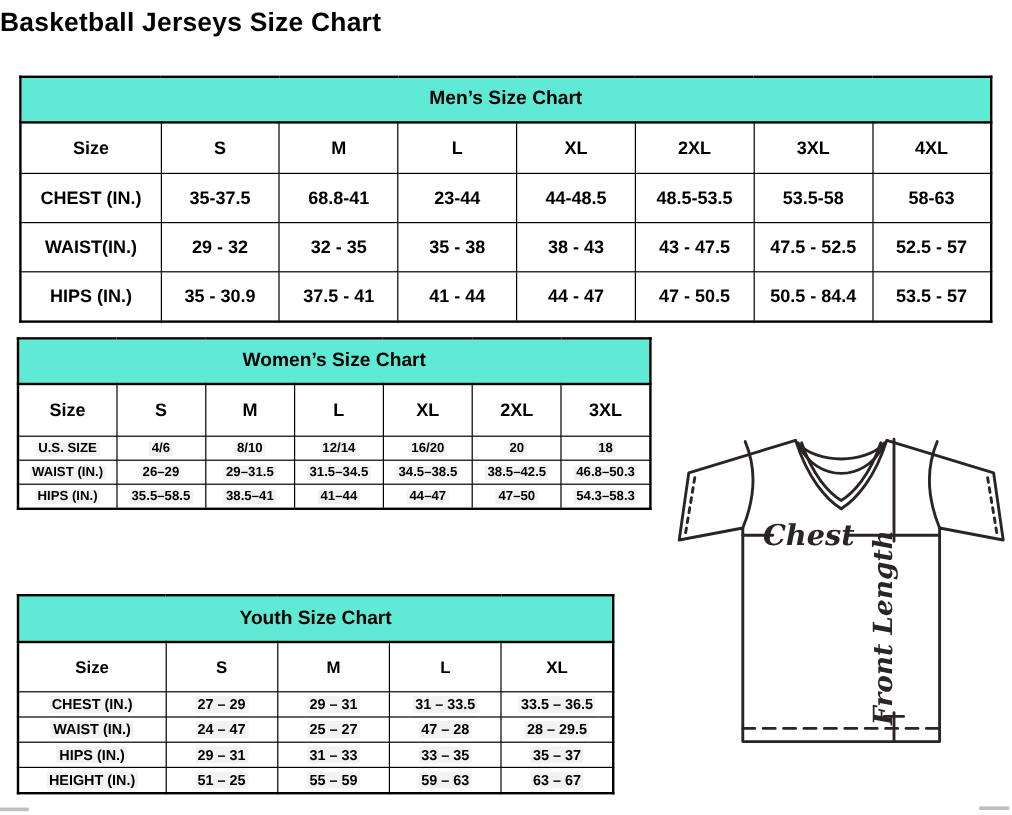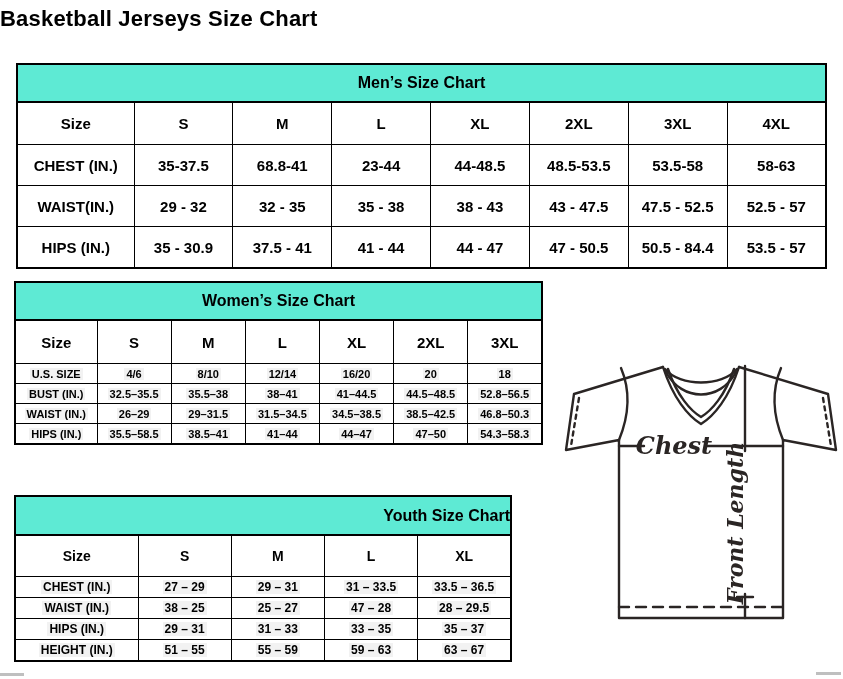--- a/index.html
+++ b/index.html
@@ -29,21 +29,21 @@
   #mens-table tr.chart-header td { height:36px; }
   #mens-table tr.size-row td { height:41px; font-size:15px; }
   #mens-table tr.data-row td { height:40px; font-size:15px; }
   
   #womens-table { left:14px; top:281px; width:529px; }
   #womens-table tr.chart-header td { height:36px; }
   #womens-table tr.size-row td { height:42px; font-size:15px; }
   #womens-table tr.data-row td { height:19px; font-size:11px; }
   
   #youth-table { left:14px; top:495px; width:498px; }
-  #youth-table tr.chart-header td { height:37px;text-align:right; }
+  #youth-table tr.chart-header td { height:37px; }
   #youth-table tr.size-row td { height:40px; font-size:14px; }
   #youth-table tr.data-row td { height:20px; font-size:12px; }
   .hl { background:#f2f2f2; padding:0 2px;text-align:center; }
   
   #jersey-diagram { position:absolute; left:558px; top:356px; width:285px; height:302px; }
   #jersey-diagram text {
     font-family:"DejaVu Serif", serif; font-style:italic; font-weight:bold; fill:#2a2524;
   }
   
   .sb-frag { position:absolute; height:3px; background:#bfbfbf; }
@@ -141,29 +141,20 @@
     <tr class="data-row">
       <td><span class="hl">U.S. SIZE</span></td>
       <td><span class="hl">4/6</span></td>
       <td><span class="hl">8/10</span></td>
       <td><span class="hl">12/14</span></td>
       <td><span class="hl">16/20</span></td>
       <td><span class="hl">20</span></td>
       <td><span class="hl">18</span></td>
     </tr>
     <tr class="data-row">
-      <td><span class="hl">BUST (IN.)</span></td>
-      <td><span class="hl">32.5–35.5</span></td>
-      <td><span class="hl">35.5–38</span></td>
-      <td><span class="hl">38–41</span></td>
-      <td><span class="hl">41–44.5</span></td>
-      <td><span class="hl">44.5–48.5</span></td>
-      <td><span class="hl">52.8–56.5</span></td>
-    </tr>
-    <tr class="data-row">
       <td><span class="hl">WAIST (IN.)</span></td>
       <td><span class="hl">26–29</span></td>
       <td><span class="hl">29–31.5</span></td>
       <td><span class="hl">31.5–34.5</span></td>
       <td><span class="hl">34.5–38.5</span></td>
       <td><span class="hl">38.5–42.5</span></td>
       <td><span class="hl">46.8–50.3</span></td>
     </tr>
     <tr class="data-row">
       <td><span class="hl">HIPS (IN.)</span></td>
@@ -198,35 +189,35 @@
     </tr>
     <tr class="data-row">
       <td><span class="hl">CHEST (IN.)</span></td>
       <td><span class="hl">27 – 29</span></td>
       <td><span class="hl">29 – 31</span></td>
       <td><span class="hl">31 – 33.5</span></td>
       <td><span class="hl">33.5 – 36.5</span></td>
     </tr>
     <tr class="data-row">
       <td><span class="hl">WAIST (IN.)</span></td>
-      <td><span class="hl">38 – 25</span></td>
+      <td><span class="hl">24 – 47</span></td>
       <td><span class="hl">25 – 27</span></td>
       <td><span class="hl">47 – 28</span></td>
       <td><span class="hl">28 – 29.5</span></td>
     </tr>
     <tr class="data-row">
       <td><span class="hl">HIPS (IN.)</span></td>
       <td><span class="hl">29 – 31</span></td>
       <td><span class="hl">31 – 33</span></td>
       <td><span class="hl">33 – 35</span></td>
       <td><span class="hl">35 – 37</span></td>
     </tr>
     <tr class="data-row">
       <td><span class="hl">HEIGHT (IN.)</span></td>
-      <td><span class="hl">51 – 55</span></td>
+      <td><span class="hl">51 – 25</span></td>
       <td><span class="hl">55 – 59</span></td>
       <td><span class="hl">59 – 63</span></td>
       <td><span class="hl">63 – 67</span></td>
     </tr>
   </tbody>
     </table>
 
   <svg id="jersey-diagram" viewBox="0 0 285 302" xmlns="http://www.w3.org/2000/svg">
     <g fill="none" stroke="#2a2524" stroke-width="2.4" stroke-linejoin="round" stroke-linecap="round">
 

